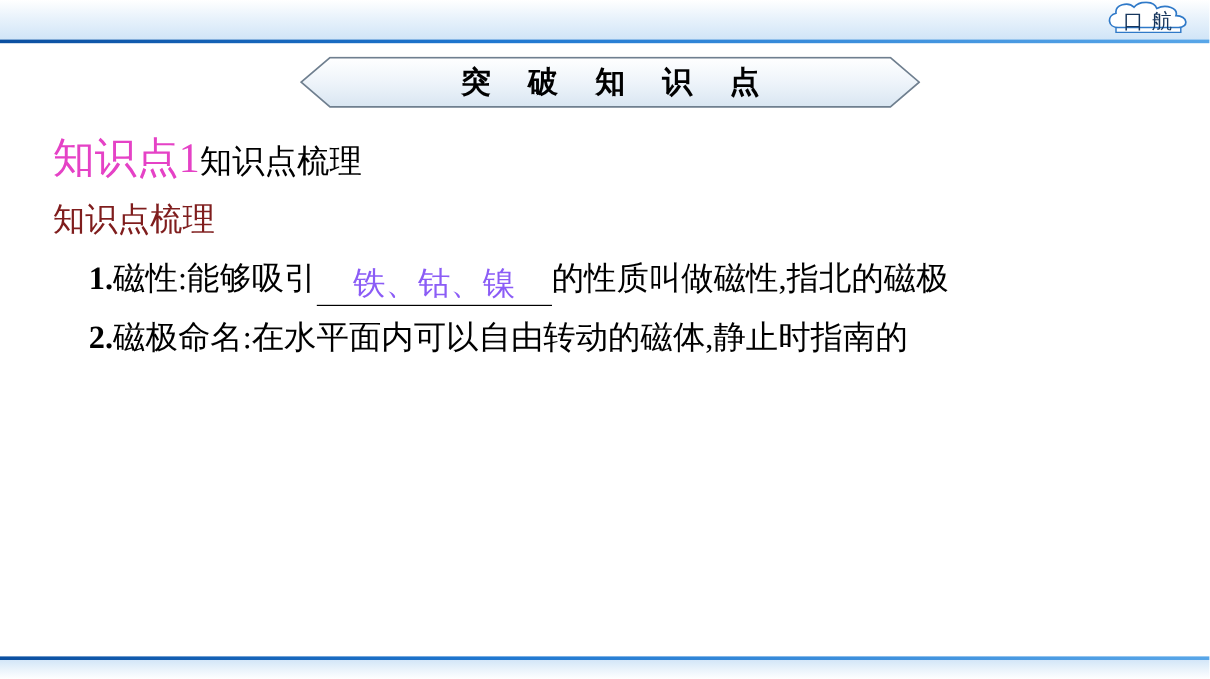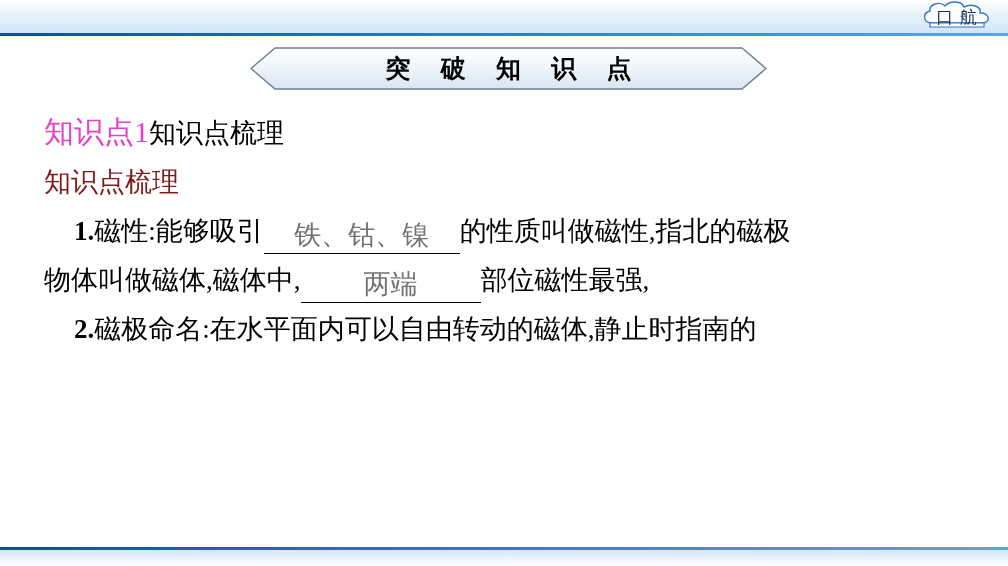--- a/index.html
+++ b/index.html
@@ -80,21 +80,21 @@
   }
   .banner svg { display: block; }
   .banner-text {
     position: absolute;
     left: 0; top: 0;
     width: 517px;
     height: 43px;
     display: flex;
     align-items: center;
     justify-content: center;
-    font-family: Liberation Serif, serif;
+    font-family: Liberation Sans, sans-serif;
     font-weight: bold;
     font-size: 25px;
     color: #000000;
     letter-spacing: 12px;
     text-indent: 12px;
     box-sizing: border-box;
   }
 
   
   .content {
@@ -104,32 +104,32 @@
     width: 930px;
   }
   .line {
     font-size: 27px;
     line-height: 49px;
     color: #000000;
     white-space: nowrap;
   }
   .kp-title {
     color: #e542c6;
-    font-size: 30px;
+    font-size: 35px;
   }
   .kp-sub {
     color: #7f1d1d;
     font-size: 27px;
   }
   .idx {
     font-weight: bold;
     font-family: "Liberation Serif", serif;
   }
   .blank {
-    color: #737373;
+    color: #8b5cf6;
     border-bottom: 1.5px solid #000000;
     display: inline-block;
     text-align: center;
     line-height: 36px;
     vertical-align: -4px;
   }
   .blank.w1 { width: 196px; }
   .blank.w2 { width: 180px; }
   .blank.w3 { width: 178px; }
   .blank.w4 { width: 165px; }
@@ -177,23 +177,20 @@
   </div>
 
   <div class="line">
     <span class="kp-sub">知识点梳理</span>
   </div>
 
   <div class="line">
     <span class="indent"></span><span class="idx">1.</span><span>磁性:能够吸引</span><span class="blank w1">铁、钴、镍</span><span>的性质叫做磁性,指北的磁极</span>
   </div>
 
-  <div class="line">
-    <span>物体叫做磁体,磁体中,</span><span class="blank w2">两端</span><span>部位磁性最强,</span>
-  </div>
 
 
   <div class="line">
     <span class="indent"></span><span class="idx">2.</span><span>磁极命名:在水平面内可以自由转动的磁体,静止时指南的</span>
   </div>
 
 
 
 </div>
 

